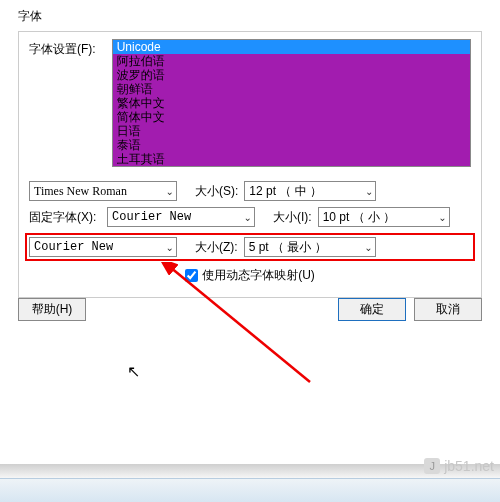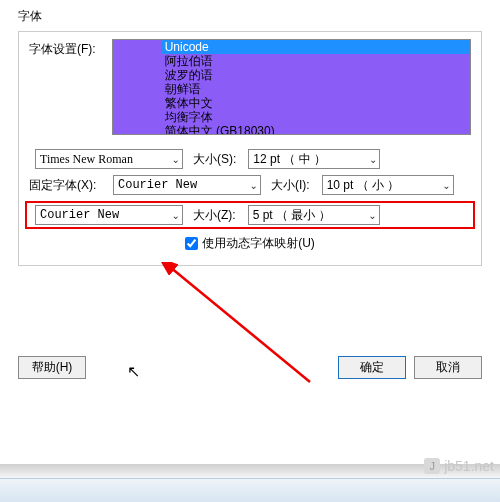--- a/index.html
+++ b/index.html
@@ -3,37 +3,37 @@
 <meta charset="utf-8">
 <style>
 * { box-sizing: border-box; margin: 0; padding: 0; }
 body { font-family: "SimSun", "宋体", sans-serif; font-size: 12px; background: #fff; width: 500px; height: 502px; position: relative; overflow: hidden; }
 .dialog { background: #fff; padding: 8px 18px 8px 18px; }
 .title { margin-bottom: 4px; }
 .groupbox { border: 1px solid #ccc; border-top: none; position: relative; padding: 8px 10px 12px 10px; margin-top: 6px; }
 .groupbox::before { content: ""; position: absolute; top: 0; left: 0; right: 0; border-top: 1px solid #ccc; }
 .row1 { display: flex; align-items: flex-start; gap: 16px; }
 .label { padding-top: 2px; white-space: nowrap; }
-.listbox { flex: 1; border: 1px solid #888; height: 96px; background: #8b5cf6; overflow-y: scroll; position: relative; padding-left: 48px; }
+.listbox { flex: 1; border: 1px solid #888; height: 128px; background: #a21caf; overflow-y: scroll; position: relative; }
 .listbox-inner { }
 .listitem { padding: 0 4px; line-height: 14px; white-space: nowrap; }
 .listitem.sel { background: #1e90ff; color: #fff; }
 .fontrows { margin-top: 14px; }
 .frow { display: flex; align-items: center; gap: 6px; margin-bottom: 6px; }
 .frow .lab1 { width: 72px; text-align: left; white-space: nowrap; }
-.combo { display: flex; align-items: center; border: 1px solid #888; background: #fff; height: 20px; padding: 0 2px 0 4px; position: relative; margin-left: 6px; }
+.combo { display: flex; align-items: center; border: 1px solid #888; background: #fff; height: 20px; padding: 0 2px 0 4px; position: relative; }
 .combo.font { width: 148px; font-family: "Times New Roman", "Courier New", serif; font-size: 12px; }
 .combo.size { width: 132px; }
 .combo .caret { margin-left: auto; font-size: 10px; color: #333; }
-.lab2 { white-space: nowrap; margin-left: 4px; }
+.lab2 { white-space: nowrap; margin-left: 12px; }
 .redbox { border: 2px solid #e00; padding: 2px; margin: 0 -4px 4px -4px; }
 .checkrow { text-align: center; margin-top: 6px; }
 .checkrow label { display: inline-flex; align-items: center; gap: 4px; }
 .checkrow input { width: 13px; height: 13px; }
-.buttons { display: flex; gap: 8px; margin-top: 90px; padding: 0 0 8px 0; }
+.buttons { display: flex; gap: 8px; padding: 0 0 8px 0; }
 .btn { border: 1px solid #888; background: #f0f0f0; padding: 2px 0; width: 68px; text-align: center; cursor: pointer; }
 .btn.primary { border: 1.5px solid #1e6fbf; }
 .spacer { flex: 1; }
 .cursor { position: absolute; left: 127px; top: 362px; font-size: 16px; pointer-events: none; }
 .arrow { position: absolute; left: 160px; top: 262px; width: 160px; height: 130px; pointer-events: none; }
 .watermark { position: absolute; right: 6px; bottom: 28px; color: #c7c7c7; font-size: 14px; font-family: Arial, sans-serif; display: flex; align-items: center; gap: 4px; }
 .wmicon { width: 16px; height: 16px; border-radius: 3px; background: #d9d9d9; display: flex; align-items: center; justify-content: center; color: #999; font-size: 11px; }
 .bottombar { position: absolute; left: 0; right: 0; bottom: 0; height: 24px; background: linear-gradient(#eef3f7, #d7e6f2); border-top: 1px solid #b8cde0; }
 .shadowbar { position: absolute; left: 0; right: 0; bottom: 24px; height: 14px; background: linear-gradient(#cfcfcf, #f6f6f6); }
 </style>
@@ -46,22 +46,21 @@
   <div class="groupbox">
     <div class="row1">
       <div class="label">字体设置(F):</div>
       <div class="listbox">
         <div class="listbox-inner" id="listinner">
             <div class="listitem sel">Unicode</div>
             <div class="listitem">阿拉伯语</div>
             <div class="listitem">波罗的语</div>
             <div class="listitem">朝鲜语</div>
             <div class="listitem">繁体中文</div>
-            <div class="listitem">均衡字体</div>
-            <div class="listitem">简体中文 (GB18030)</div>
+            <div class="listitem">简体中文</div>
             <div class="listitem">日语</div>
             <div class="listitem">泰语</div>
             <div class="listitem">土耳其语</div>
           </div>
       </div>
     </div>
 
     <div class="fontrows">
       <div class="frow">
         <div class="combo font">

